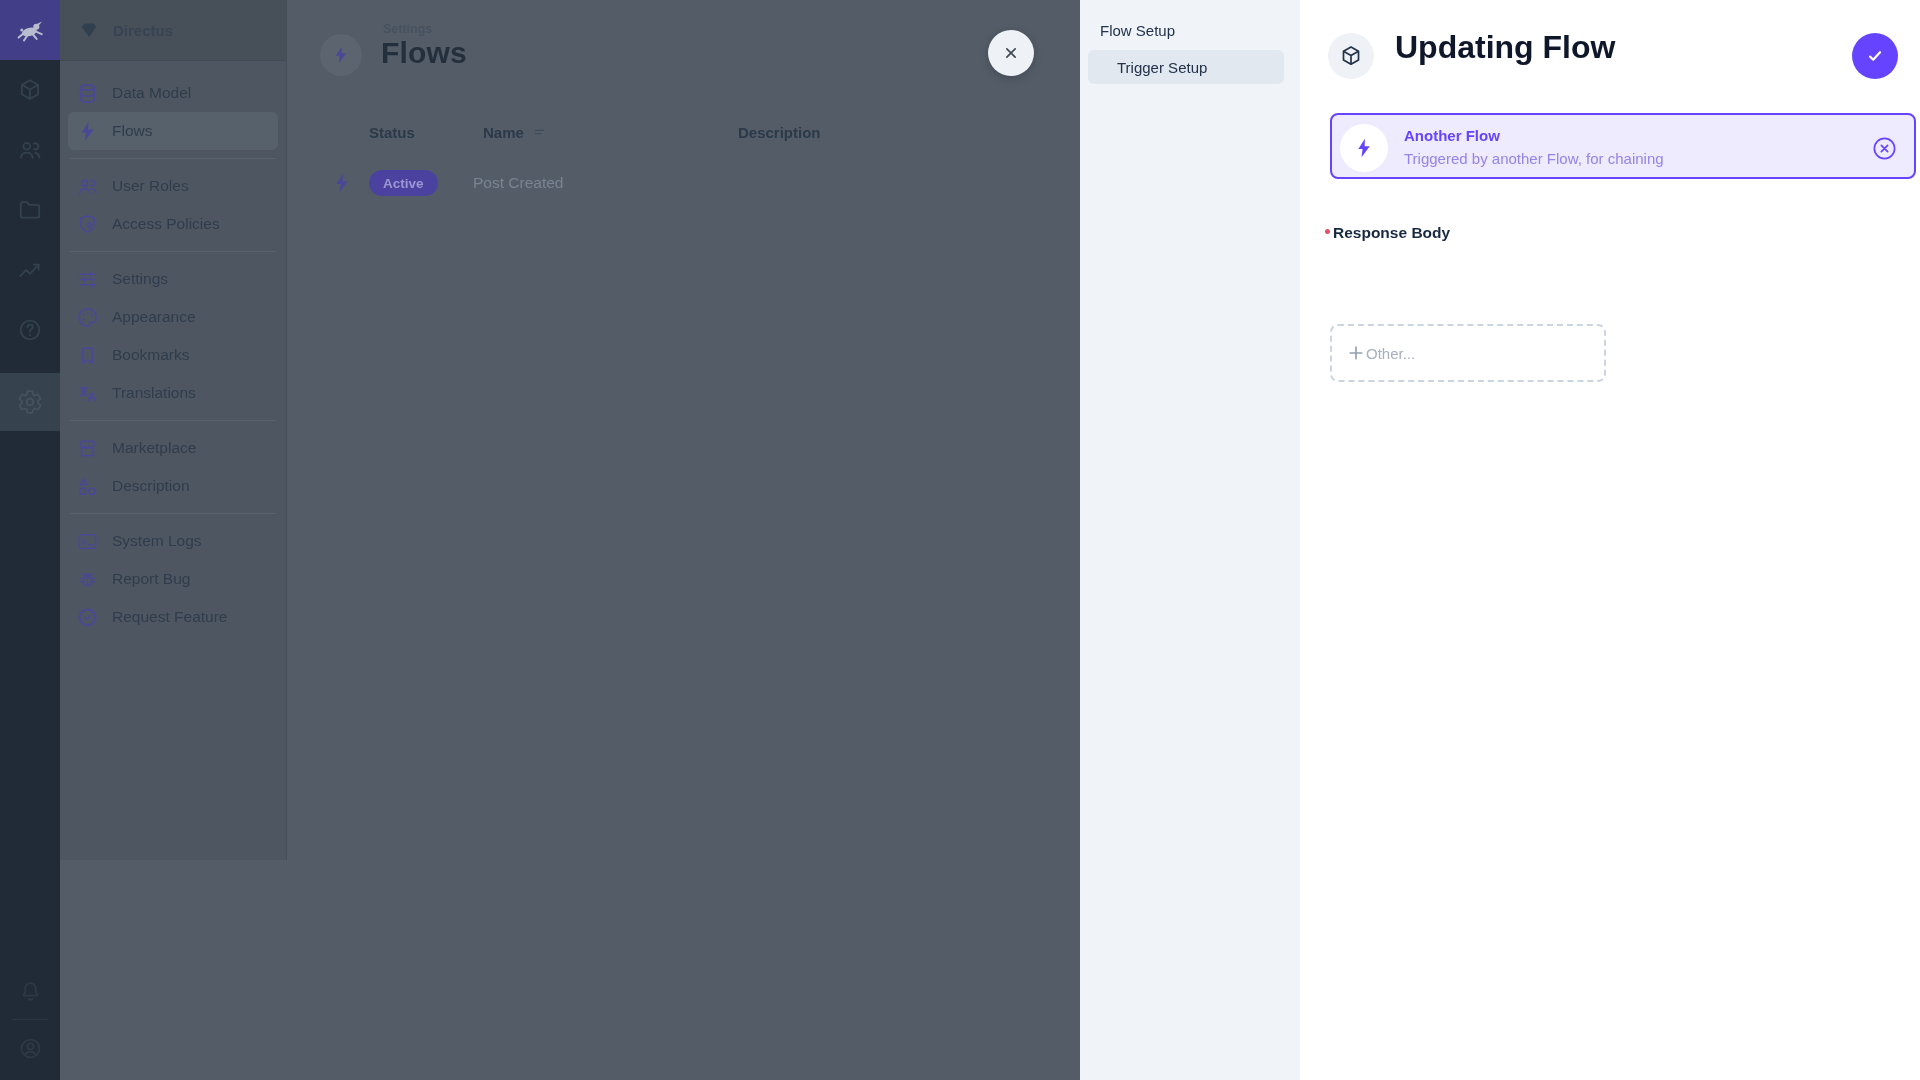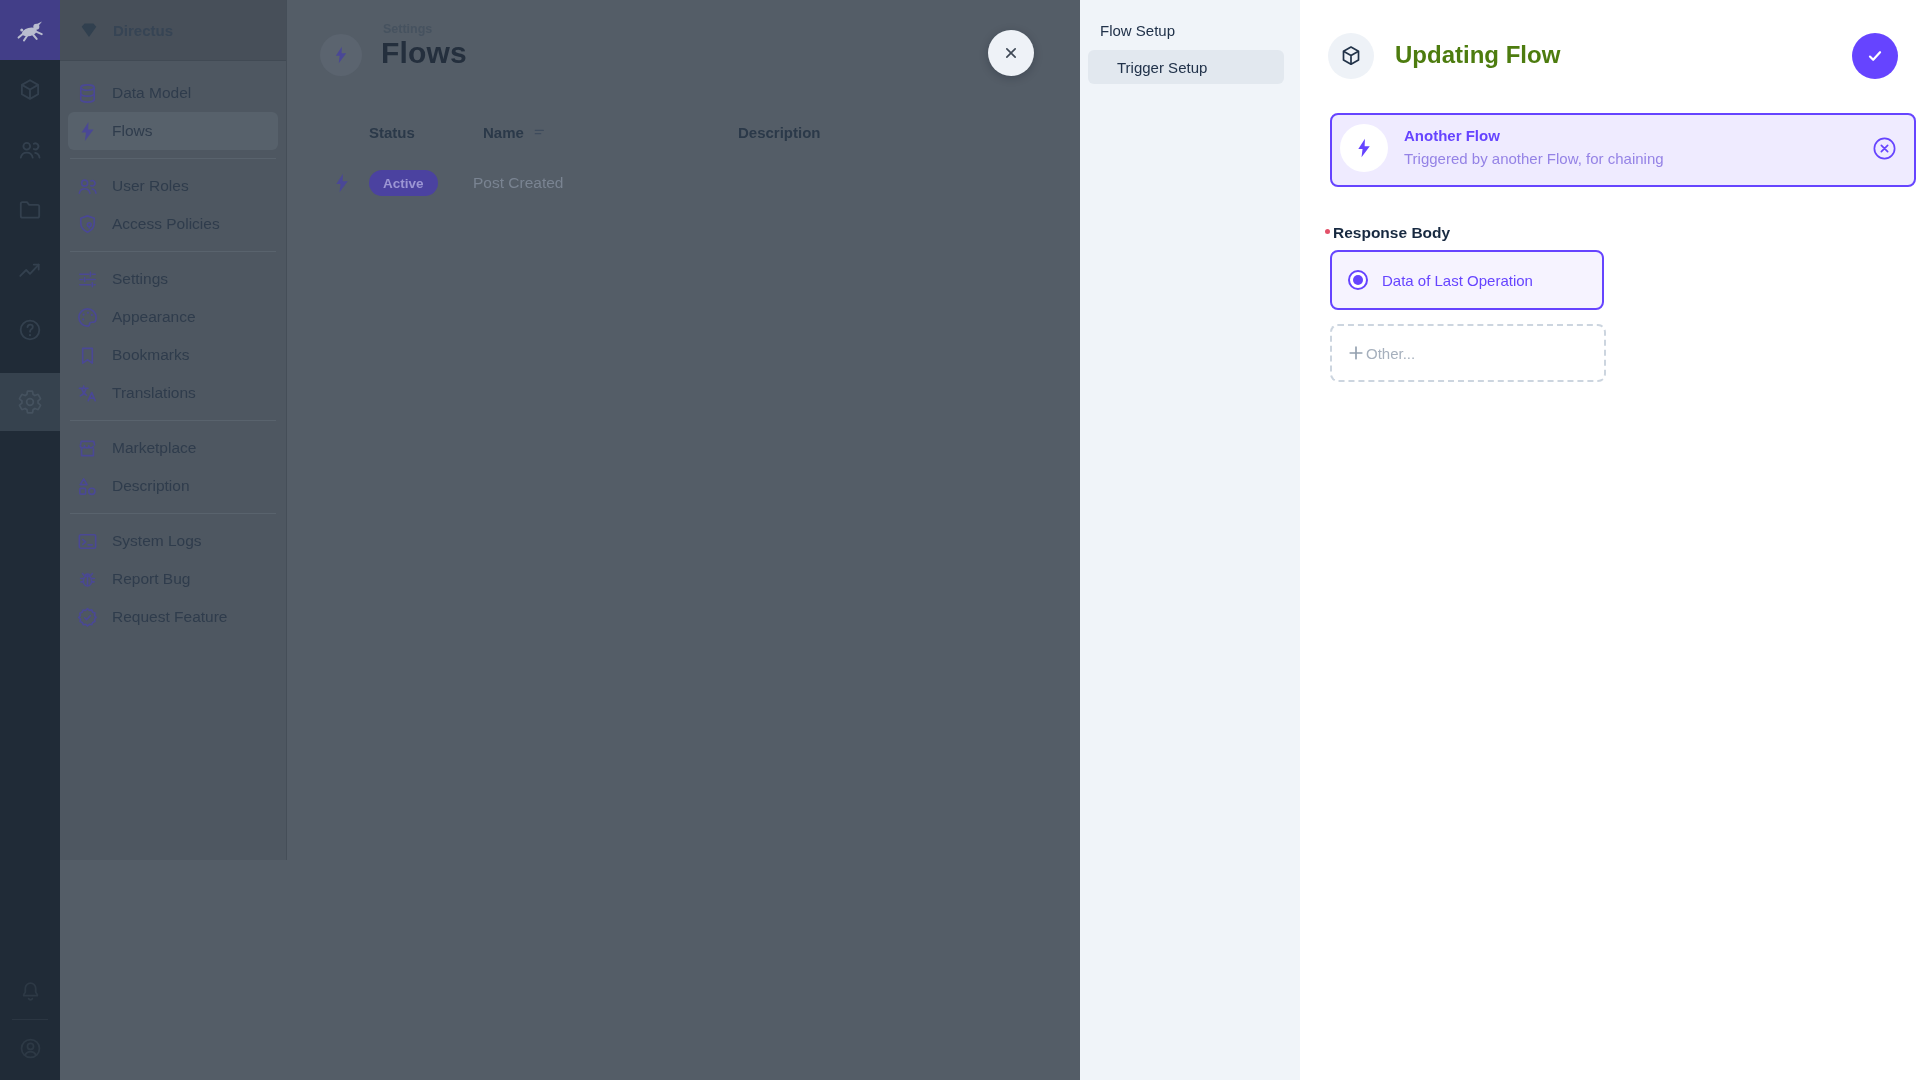--- a/index.html
+++ b/index.html
@@ -43,24 +43,24 @@
   .close-btn{position:absolute;left:988px;top:30px;width:46px;height:46px;border-radius:50%;background:#eef2f7;display:flex;align-items:center;justify-content:center;color:#3f4956;cursor:pointer;z-index:6;box-shadow:0 2px 8px rgba(10,20,35,.25);}
 
   
   .drawer-sidebar{position:absolute;left:1080px;top:0;width:220px;height:1080px;background:#f0f4f9;z-index:5;padding-top:13px;box-sizing:border-box;}
   .ds-item{height:34px;margin:0 16px 3px 8px;padding-left:29px;display:flex;align-items:center;font-size:15px;font-weight:500;color:#21324a;border-radius:6px;cursor:pointer;}
   .ds-item.plain{margin-left:0;padding-left:20px;border-radius:0;background:transparent;}
   .ds-item.active{background:#e2e8ef;}
 
   .drawer{position:absolute;left:1300px;top:0;width:620px;height:1080px;background:#ffffff;z-index:5;}
   .d-iconcircle{position:absolute;left:28px;top:33px;width:46px;height:46px;border-radius:50%;background:#eef2f7;display:flex;align-items:center;justify-content:center;color:#223349;}
-  .d-title{position:absolute;left:95px;top:41px;font-size:24px;font-weight:700;color:#4d7c0f;}
+  .d-title{position:absolute;left:95px;top:29px;font-size:32px;font-weight:700;color:#0f172a;}
   .fab{position:absolute;right:22px;top:33px;width:46px;height:46px;border-radius:50%;background:#6644ff;display:flex;align-items:center;justify-content:center;color:#ffffff;cursor:pointer;}
 
-  .trigger-card{position:absolute;left:30px;right:4px;top:113px;height:74px;box-sizing:border-box;background:#efebff;border:2px solid #6644ff;border-radius:8px;cursor:pointer;}
+  .trigger-card{position:absolute;left:30px;right:4px;top:113px;height:66px;box-sizing:border-box;background:#efebff;border:2px solid #6644ff;border-radius:8px;cursor:pointer;}
   .tc-circle{position:absolute;left:8px;top:9px;width:48px;height:48px;border-radius:50%;background:#ffffff;display:flex;align-items:center;justify-content:center;color:#6644ff;}
   .tc-title{position:absolute;left:72px;top:12px;font-size:15px;font-weight:700;color:#6644ff;}
   .tc-sub{position:absolute;left:72px;top:35px;font-size:15px;color:#9583e6;}
   .tc-deselect{position:absolute;right:16px;top:20px;color:#6644ff;cursor:pointer;}
 
   .field-label-row{position:absolute;left:0;top:224px;width:100%;}
   .req-dot{position:absolute;left:25px;top:5px;width:5px;height:5px;border-radius:50%;background:#e35169;}
   .field-label{position:absolute;left:33px;top:0;font-size:15.5px;font-weight:700;color:#172940;}
 
   .options-grid{position:absolute;left:30px;right:10px;top:250px;display:grid;grid-template-columns:1fr 1fr;gap:33px;}
@@ -340,24 +340,20 @@
         </svg>
       </div>
     </div>
 
     <div class="field-label-row">
       <span class="req-dot"></span>
       <span class="field-label">Response Body</span>
     </div>
 
     <div class="options-grid">
-      <div class="opt selected">
-        <span class="radio on"></span>
-        <span class="opt-label">Data of Last Operation</span>
-      </div>
     </div>
 
     <div class="other-btn">
       <svg class="other-plus" width="20" height="20" viewBox="0 0 24 24" fill="none" stroke="currentColor" stroke-width="2" stroke-linecap="round">
         <path d="M12 5v14M5 12h14"></path>
       </svg>
       <span class="other-label">Other...</span>
     </div>
   </div>
 

